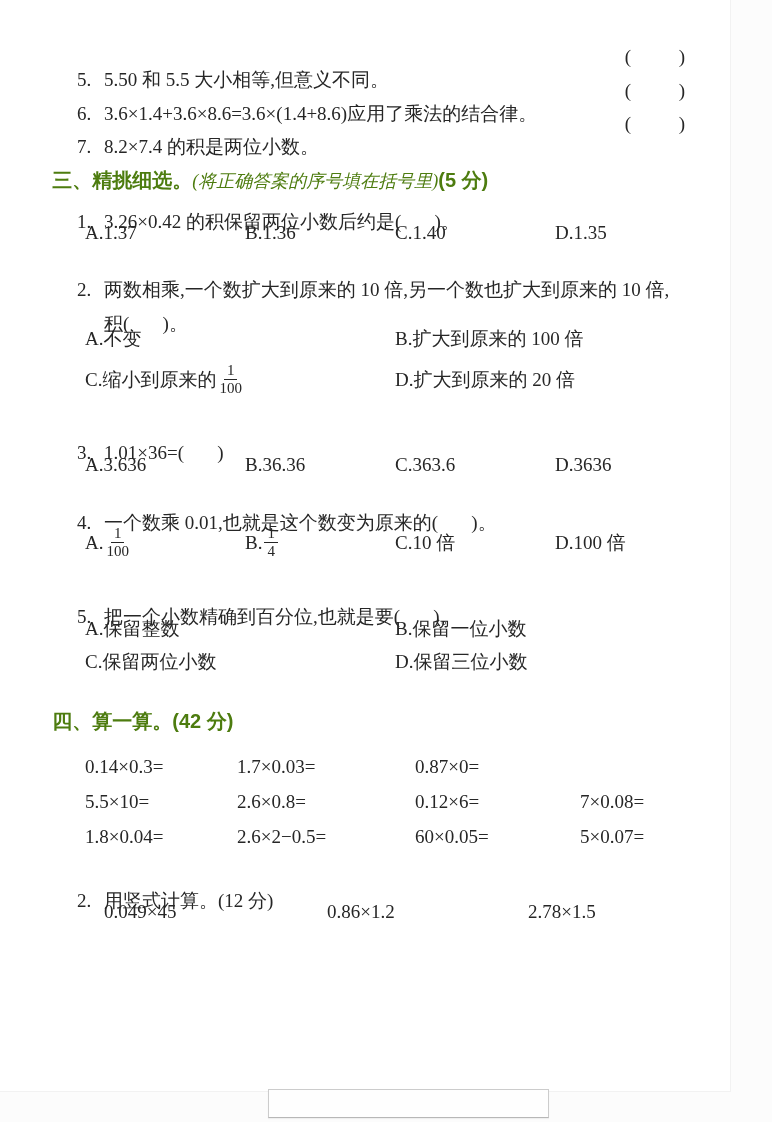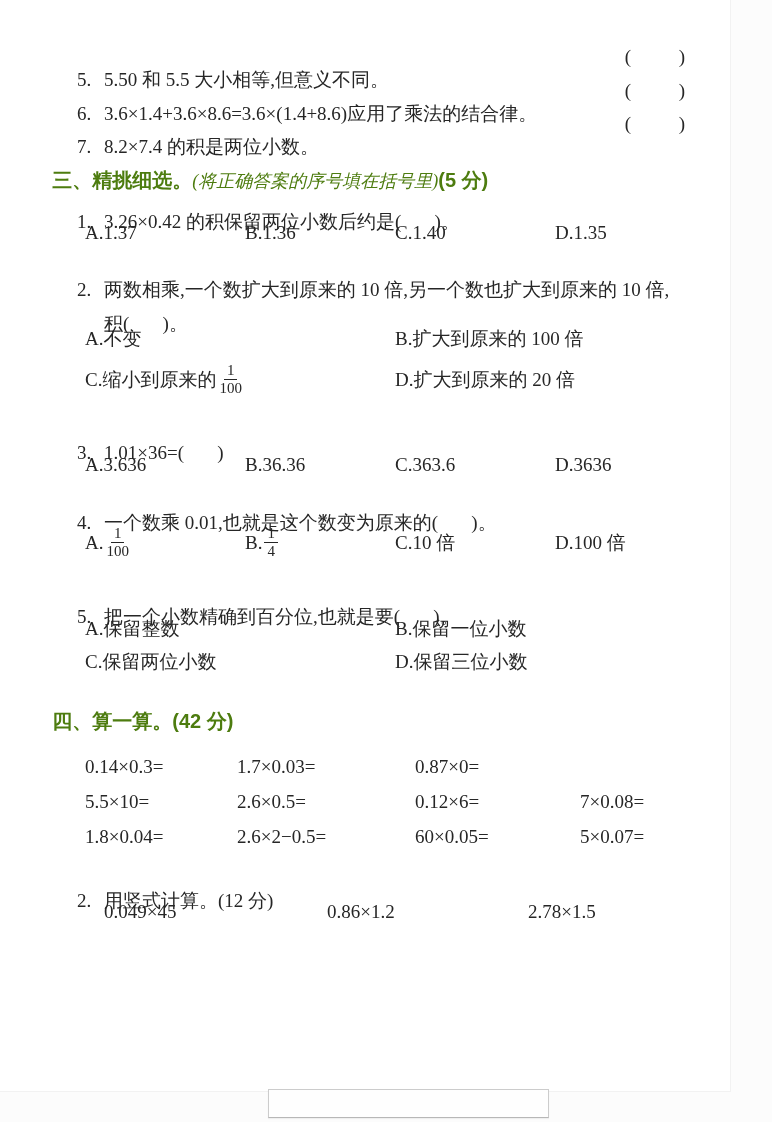--- a/index.html
+++ b/index.html
@@ -142,21 +142,21 @@
     <span>四、算一算。</span><span>(42 分)</span>
   </div>
 
   <div class="line calc-grid" style="top:755px">
     <span>0.14×0.3=</span>
     <span>1.7×0.03=</span>
     <span>0.87×0=</span>
   </div>
   <div class="line calc-grid" style="top:790px">
     <span>5.5×10=</span>
-    <span>2.6×0.5=</span>
+    <span>2.6×0.8=</span>
     <span>0.12×6=</span>
     <span>7×0.08=</span>
   </div>
   <div class="line calc-grid" style="top:825px">
     <span>1.8×0.04=</span>
     <span>2.6×2−0.5=</span>
     <span>60×0.05=</span>
     <span>5×0.07=</span>
   </div>
 

